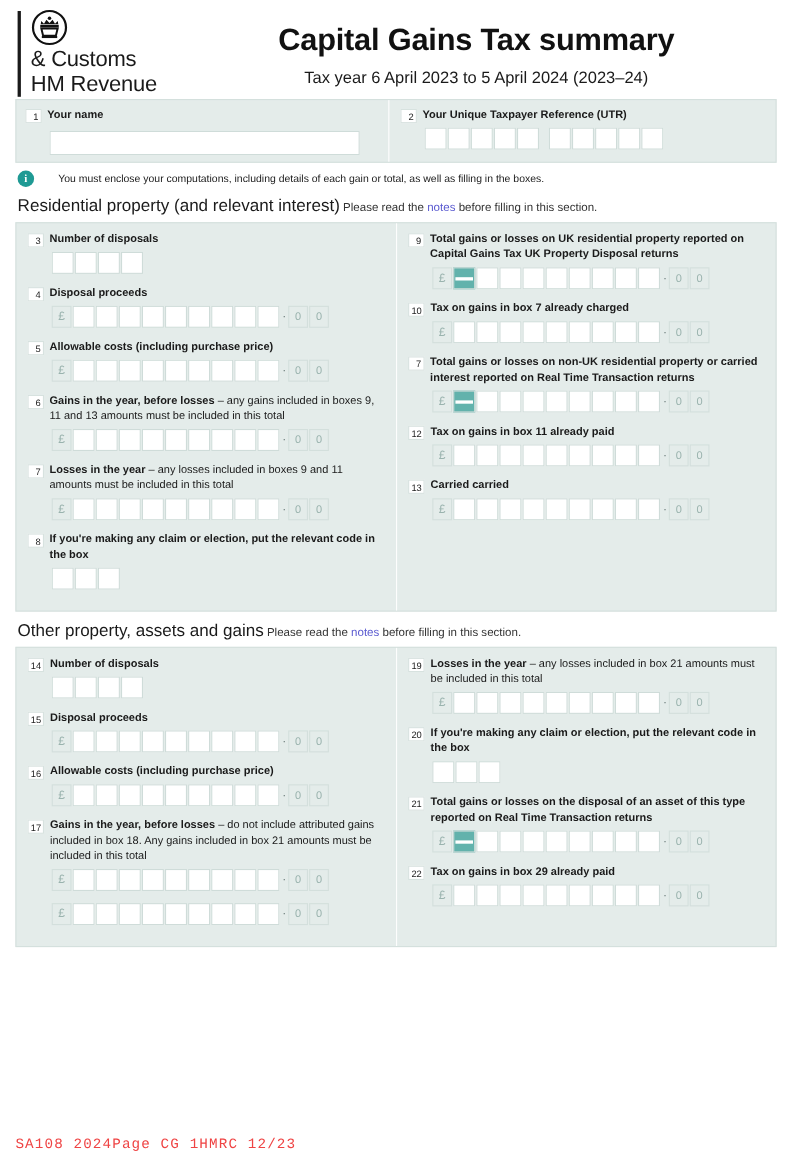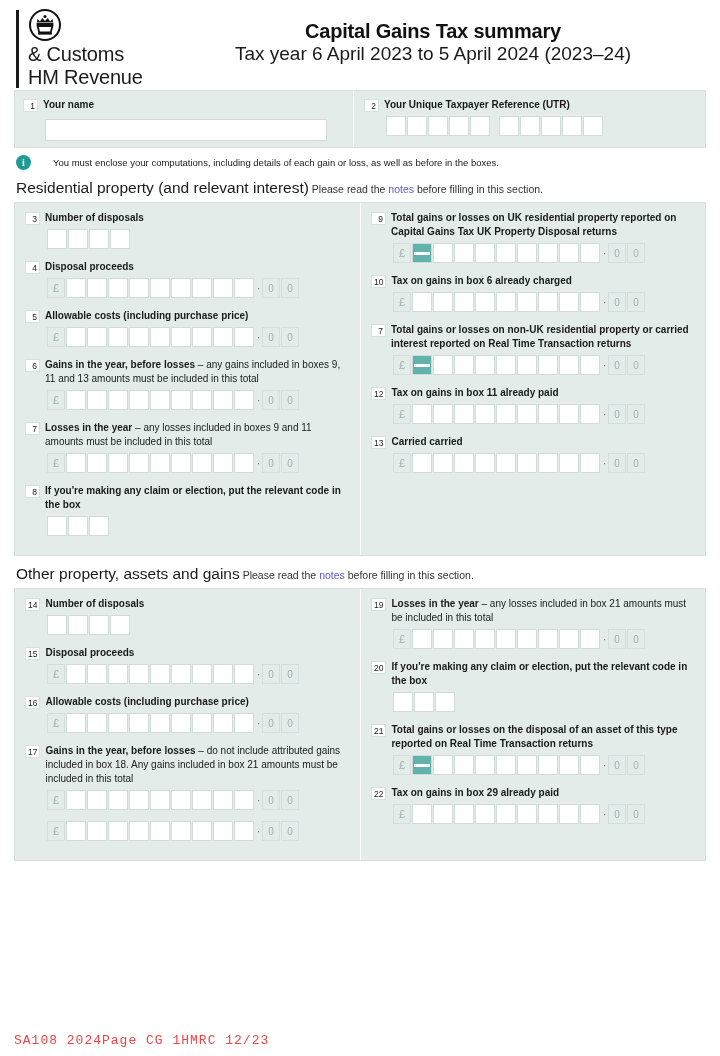--- a/index.html
+++ b/index.html
@@ -12,22 +12,22 @@
   }
   .page{position:relative;width:720px;height:1056px;box-sizing:border-box;padding:0 14px;}
 
   
   .header{display:flex;align-items:flex-start;padding-top:8px;height:88px;box-sizing:border-box;}
   .logo{width:150px;flex:0 0 150px;position:relative;padding-left:14px;}
   .logo:before{content:"";position:absolute;left:2px;top:2px;width:3px;height:78px;background:#1a1a1a;}
   .crown-wrap{width:34px;height:34px;}
   .logo-text{font-size:20px;line-height:21px;font-weight:400;letter-spacing:-.2px;margin-top:2px;color:#1a1a1a;}
   .title-block{flex:1;text-align:center;padding-right:18px;padding-top:12px;}
-  .doc-title{font-size:20px;font-weight:bold;letter-spacing:-.2px;margin:0;color:#111;}
-  .doc-sub{font-size:19px;color:#1a1a1a;}
+  .doc-title{font-size:28px;font-weight:bold;letter-spacing:-.2px;margin:0;color:#111;}
+  .doc-sub{font-size:15px;margin-top:10px;color:#1a1a1a;}
 
   
   .panel{background:#e4ecea;border:1px solid #d2ded c;box-sizing:border-box;}
   .panel{border:1px solid #d4e0dd;}
 
   
   .ident{display:flex;height:58px;margin-top:2px;}
   .ident .cell{box-sizing:border-box;padding:7px 0 0 8px;}
   .ident .left{flex:0 0 338px;}
   .ident .right{flex:1;border-left:1px solid #ffffff;padding-left:10px;}
@@ -137,21 +137,21 @@
         <span class="cell-box"></span>
         <span class="cell-box"></span>
         <span class="cell-box"></span>
         <span class="cell-box"></span>
       </div>
     </div>
   </div>
 
   <div class="info">
     <span class="info-ico">i</span>
-    <span class="info-txt">You must enclose your computations, including details of each gain or loss, as well as before in the boxes.</span>
+    <span class="info-txt">You must enclose your computations, including details of each gain or total, as well as filling in the boxes.</span>
   </div>
 
   <div id="sections-host">
       <div class="sect-title"><span>Residential property (and relevant interest)</span><span class="hint"><span> Please read the </span><span class="notes">notes</span><span> before filling in this section.</span></span></div>
       <div class="panel two-col">
         <div class="col left">
           <div class="grp">
             <div class="row-head">
               <span class="bnum">3</span>
               <span class="blabel">Number of disposals</span>
@@ -277,21 +277,21 @@
               <span class="cell-box"></span>
               <span class="cell-box"></span>
               <span class="dot">·</span>
               <span class="pence">0</span>
               <span class="pence">0</span>
             </div>
           </div>
           <div class="grp">
             <div class="row-head">
               <span class="bnum">10</span>
-              <span class="blabel">Tax on gains in box 6 already charged</span>
+              <span class="blabel">Tax on gains in box 7 already charged</span>
             </div>
             <div class="cells indent">
               <span class="pound">£</span>
               <span class="cell-box"></span>
               <span class="cell-box"></span>
               <span class="cell-box"></span>
               <span class="cell-box"></span>
               <span class="cell-box"></span>
               <span class="cell-box"></span>
               <span class="cell-box"></span>

